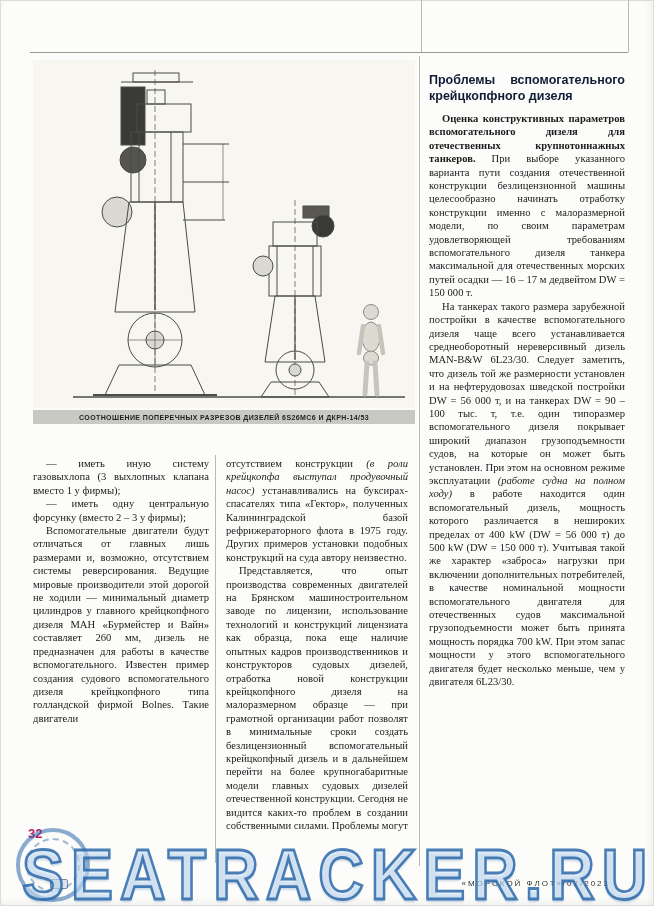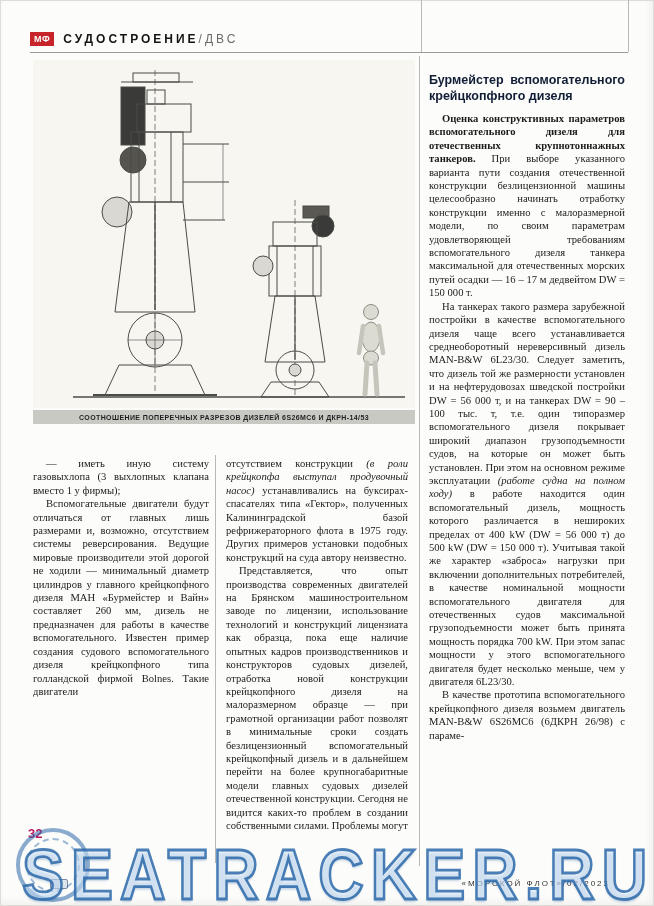--- a/index.html
+++ b/index.html
@@ -49,25 +49,20 @@
 </head>
 <body>
 
 <div class="page">
 
   <div class="vline" style="left:421px;top:0;height:52px"></div>
   <div class="vline" style="left:628px;top:0;height:52px"></div>
   <div class="vline" style="left:419px;top:56px;height:810px"></div>
   <div class="vline" style="left:215px;top:455px;height:408px"></div>
 
-  <div class="header">
-    <span class="mf-badge">МФ</span>
-    <span class="sec-title">СУДОСТРОЕНИЕ</span>
-    <span class="sec-sub">/ДВС</span>
-  </div>
   <div class="header-rule"></div>
 
   <div class="figure">
     <svg width="382" height="348" viewBox="0 0 382 348">
 
       <line x1="40" y1="337" x2="372" y2="337" stroke="#4b4b47" stroke-width="1.5"></line>
 
       <g stroke="#4b4b47" fill="none" stroke-width="1">
         <line x1="122" y1="10" x2="122" y2="335" stroke-dasharray="6 3" stroke-width="0.7"></line>
         <rect x="100" y="13" width="46" height="9"></rect>
@@ -118,32 +113,32 @@
         <line x1="346" y1="266" x2="350" y2="293" stroke="#c6c5bc" stroke-width="4.5" stroke-linecap="round"></line>
         <line x1="334" y1="303" x2="332" y2="334" stroke="#c6c5bc" stroke-width="5" stroke-linecap="round"></line>
         <line x1="342" y1="303" x2="344" y2="334" stroke="#c6c5bc" stroke-width="5" stroke-linecap="round"></line>
       </g>
     </svg>
   </div>
   <div class="figcaption">СООТНОШЕНИЕ ПОПЕРЕЧНЫХ РАЗРЕЗОВ ДИЗЕЛЕЙ 6S26МС6 И ДКРН-14/53</div>
 
   <div class="col col-left">
       <p class="ind"><span>— иметь иную систему газовыхлопа (3 выхлопных клапана вместо 1 у фирмы);</span></p>
+      <p class="ind"><span>— иметь одну центральную форсунку (вместо 2 – 3 у фирмы);</span></p>
       <p class="ind"><span>Вспомогательные двигатели будут отличаться от главных лишь размерами и, возможно, отсутствием системы реверсирования. Ведущие мировые производители этой дорогой не ходили — минимальный диаметр цилиндров у главного крейцкопфного дизеля МАН «Бурмейстер и Вайн» составляет 260 мм, дизель не предназначен для работы в качестве вспомогательного. Известен пример создания судового вспомогательного дизеля крейцкопфного типа голландской фирмой Bolnes. Такие двигатели</span></p>
     </div>
   <div class="col col-mid">
       <p><span>отсутствием конструкции </span><span class="i">(в роли крейцкопфа выступал продувочный насос)</span><span> устанавливались на буксирах-спасателях типа «Гектор», полученных Калининградской базой рефрижераторного флота в 1975 году. Других примеров установки подобных конструкций на суда автору неизвестно.</span></p>
       <p class="ind"><span>Представляется, что опыт производства современных двигателей на Брянском машиностроительном заводе по лицензии, использование технологий и конструкций лицензиата как образца, пока еще наличие опытных кадров производственников и конструкторов судовых дизелей, отработка новой конструкции крейцкопфного дизеля на малоразмерном образце — при грамотной организации работ позволят в минимальные сроки создать безлицензионный вспомогательный крейцкопфный дизель и в дальнейшем перейти на более крупногабаритные модели главных судовых дизелей отечественной конструкции. Сегодня не видится каких-то проблем в создании собственными силами. Проблемы могут</span></p>
     </div>
   <div class="col col-right">
-    <h2 class="rh">Бурмейстер вспомогательного крейцкопфного дизеля</h2>
+    <h2 class="rh">Проблемы вспомогательного крейцкопфного дизеля</h2>
     <div>
         <p class="ind"><span class="b">Оценка конструктивных параметров вспомогательного дизеля для отечественных крупнотоннажных танкеров.</span><span> При выборе указанного варианта пути создания отечественной конструкции безлицензионной машины целесообразно начинать отработку конструкции именно с малоразмерной модели, по своим параметрам удовлетворяющей требованиям вспомогательного дизеля танкера максимальной для отечественных морских путей осадки — 16 – 17 м дедвейтом DW = 150 000 т.</span></p>
         <p class="ind"><span>На танкерах такого размера зарубежной постройки в качестве вспомогательного дизеля чаще всего устанавливается среднеоборотный нереверсивный дизель MAN-B&amp;W 6L23/30. Следует заметить, что дизель той же размерности установлен и на нефтерудовозах шведской постройки DW = 56 000 т, и на танкерах DW = 90 – 100 тыс. т, т.е. один типоразмер вспомогательного дизеля покрывает широкий диапазон грузоподъемности судов, на которые он может быть установлен. При этом на основном режиме эксплуатации </span><span class="i">(работе судна на полном ходу)</span><span> в работе находится один вспомогательный дизель, мощность которого различается в нешироких пределах от 400 kW (DW = 56 000 т) до 500 kW (DW = 150 000 т). Учитывая такой же характер «заброса» нагрузки при включении дополнительных потребителей, в качестве номинальной мощности вспомогательного двигателя для отечественных судов максимальной грузоподъемности может быть принята мощность порядка 700 kW. При этом запас мощности у этого вспомогательного двигателя будет несколько меньше, чем у двигателя 6L23/30.</span></p>
-        <p class="ind"><span>В качестве прототипа вспомогательного крейцкопфного дизеля возьмем двигатель MAN-B&amp;W 6S26МС6 (6ДКРН 26/98) с параме-</span></p>
       </div>
   </div>
 
   <div class="footer-num">32</div>
   <div class="footer-logo"></div>
   <div class="footer-text">«МОРСКОЙ ФЛОТ»/02/2023</div>
 
   <div class="stamp"></div>
   <div class="watermark">SEATRACKER.RU</div>
 

